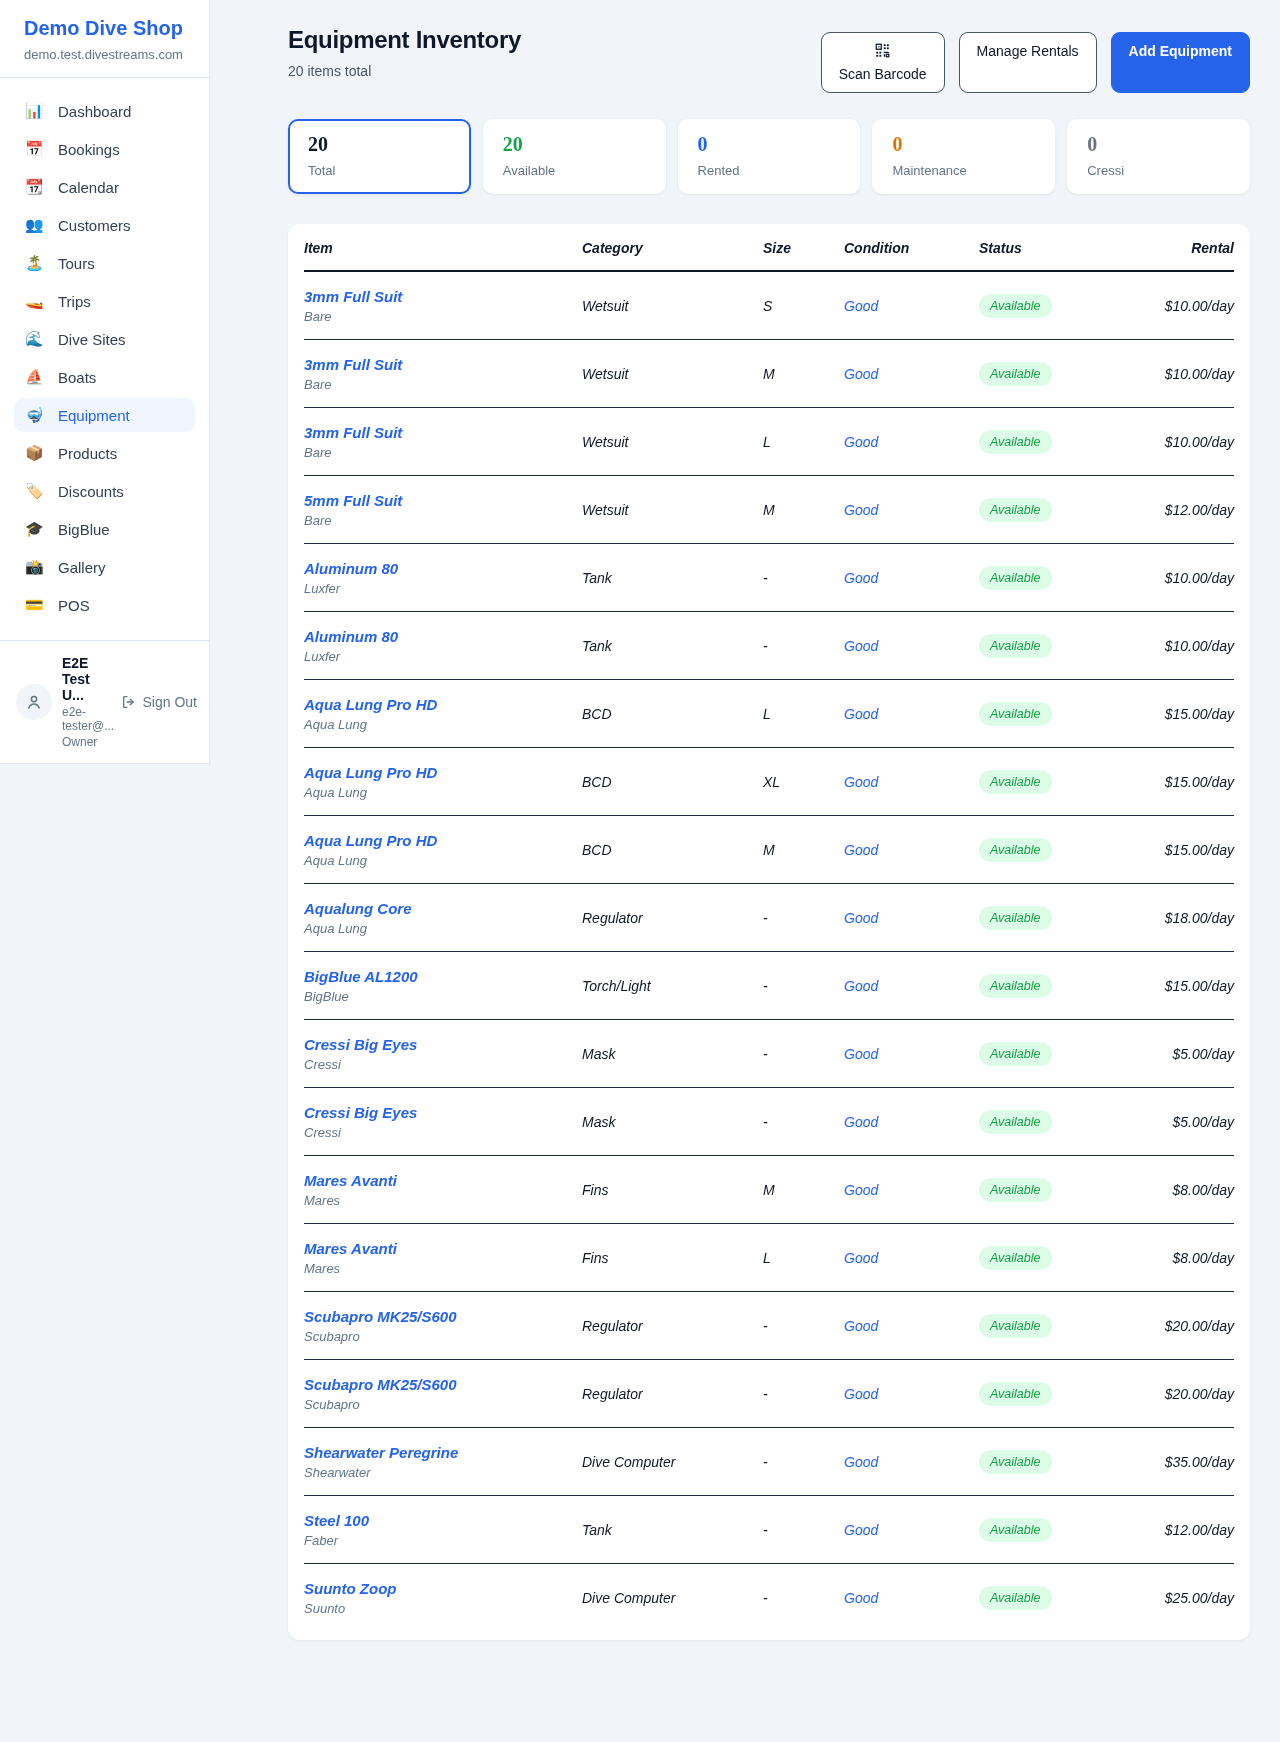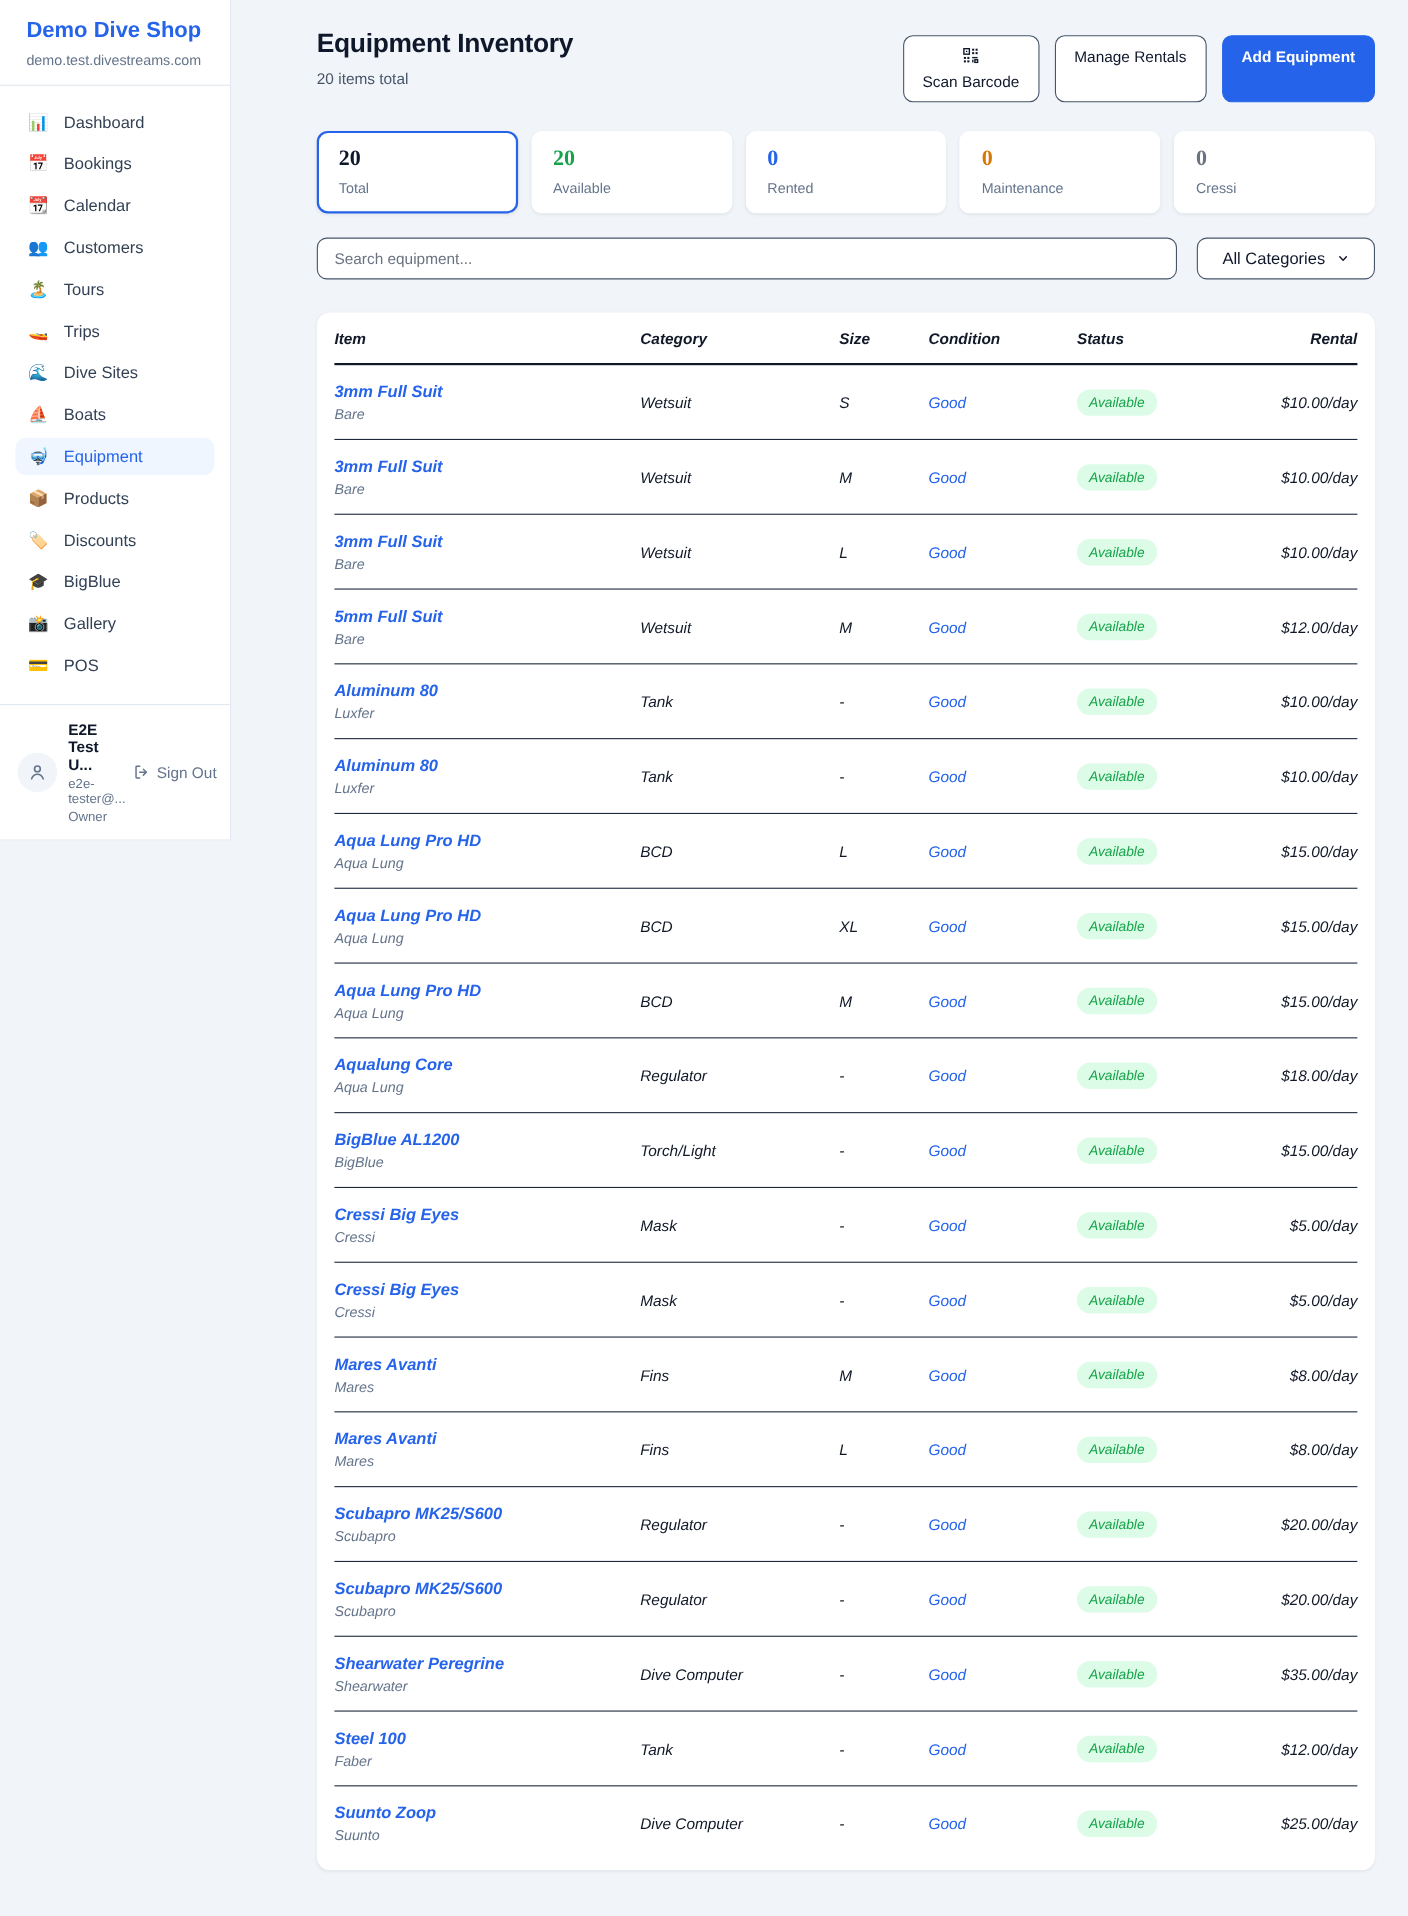--- a/index.html
+++ b/index.html
@@ -247,33 +247,20 @@
       <div class="stat-card">
         <div class="stat-value" style="color: rgb(217, 119, 6);">0</div>
         <div class="stat-label">Maintenance</div>
       </div>
       <div class="stat-card">
         <div class="stat-value" style="color: rgb(107, 114, 128);">0</div>
         <div class="stat-label">Cressi</div>
       </div>
     </div>
 
-  <div class="filter-row">
-    <div class="search-wrap">
-      <input class="search-input" type="text" placeholder="Search equipment..." style="">
-    </div>
-    <div class="select">
-      <span>All Categories</span>
-      <span class="icon-svg">
-        <svg width="12" height="12" viewBox="0 0 24 24" fill="none" stroke="#0f172a" stroke-width="2.6" stroke-linecap="round" stroke-linejoin="round">
-          <path d="M6 9l6 6 6-6"></path>
-        </svg>
-      </span>
-    </div>
-  </div>
 
   <div class="table-card">
     <div class="grid-cols thead" id="thead-row">
         <div class="cell">Item</div>
         <div class="cell">Category</div>
         <div class="cell">Size</div>
         <div class="cell">Condition</div>
         <div class="cell">Status</div>
         <div class="cell col-rental">Rental</div>
       </div>

